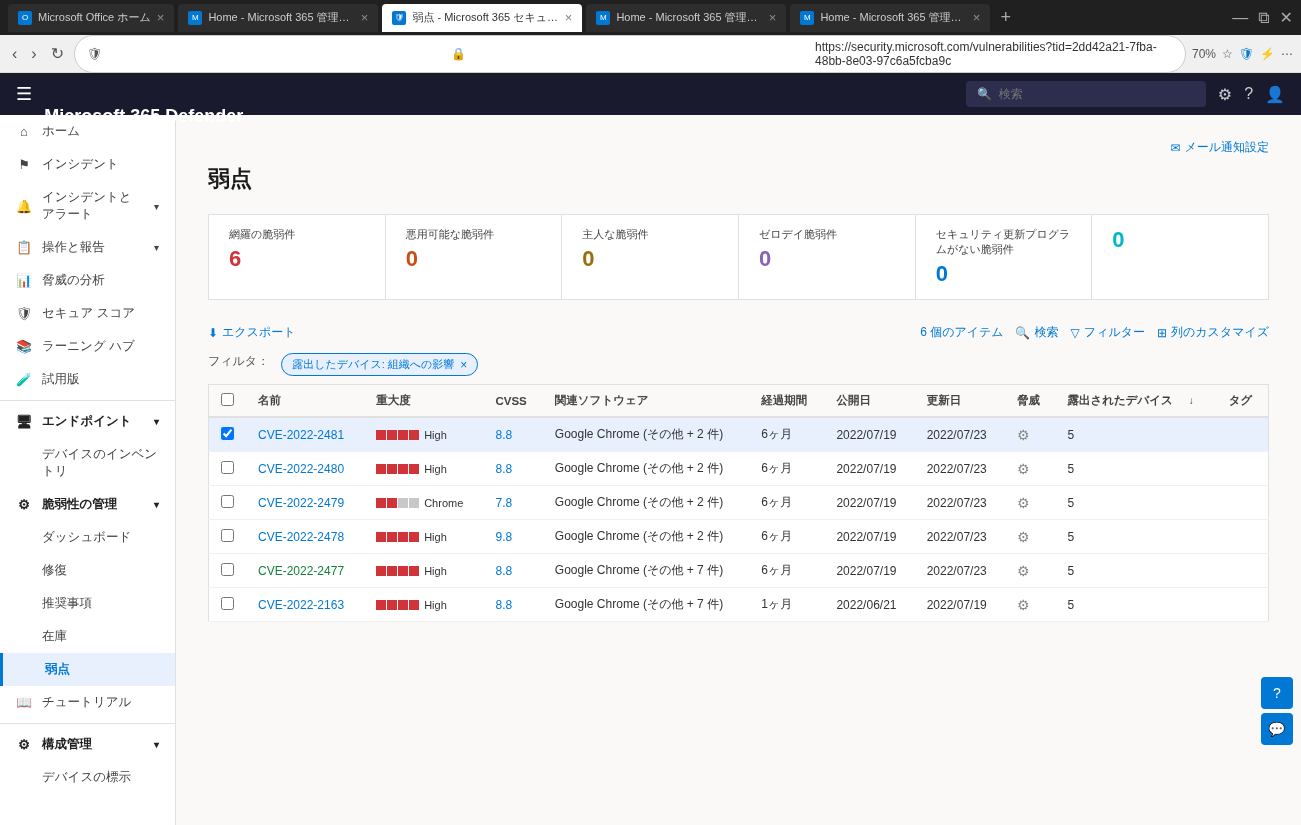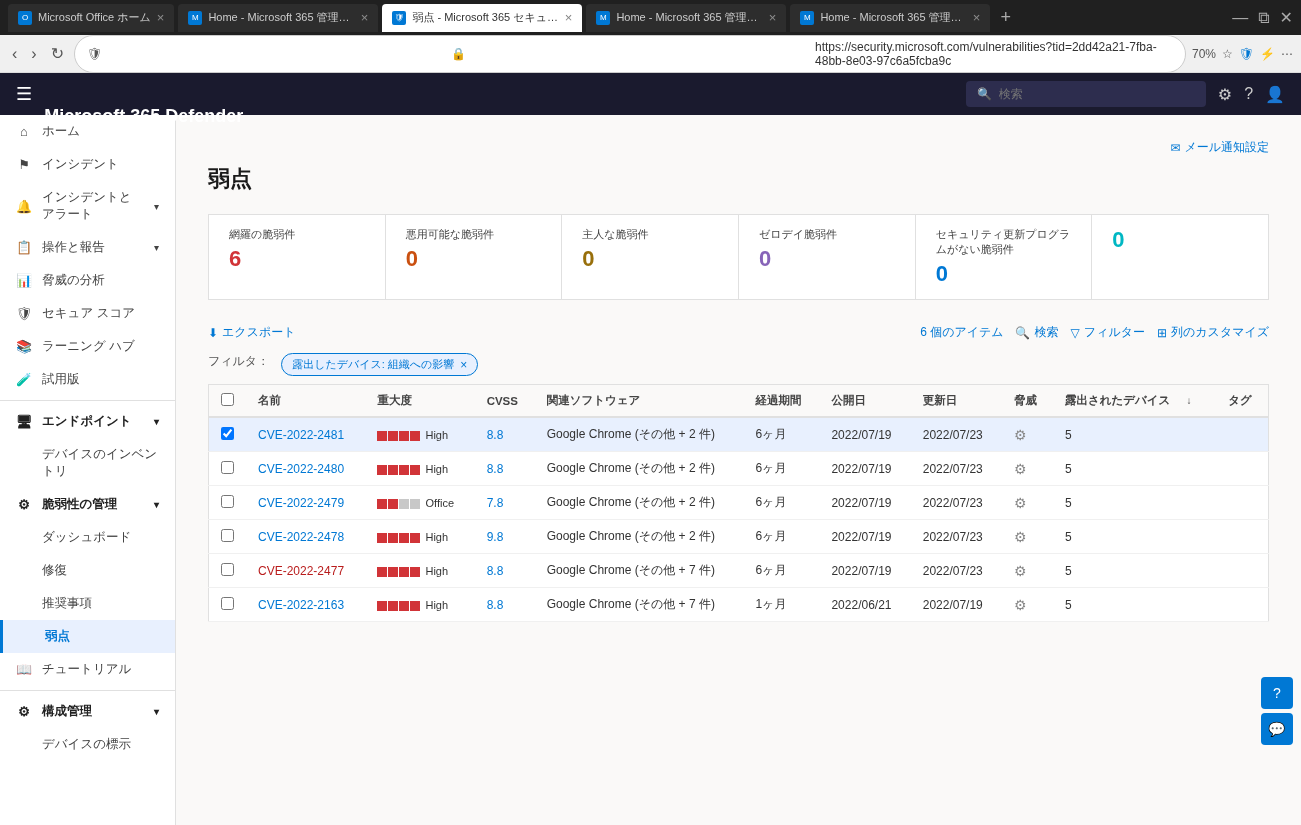--- a/index.html
+++ b/index.html
@@ -66,21 +66,21 @@
     .mail-settings { display: flex; align-items: center; gap: 4px; color: #0078d4; cursor: pointer; font-size: 12px; }
     .filter-tag { display: flex; align-items: center; gap: 6px; background: #e8f0fe; border: 1px solid #0078d4; border-radius: 12px; padding: 3px 10px; font-size: 11px; color: #0078d4; }
     .filter-tag .close-x { cursor: pointer; font-size: 12px; }
     .action-btn { display: flex; align-items: center; gap: 4px; color: #0078d4; cursor: pointer; font-size: 12px; }
 
     
     .data-table { width: 100%; border-collapse: collapse; background: white; border: 1px solid #e0e0e0; }
     .data-table th { background: #faf9f8; padding: 8px 12px; text-align: left; font-size: 11.5px; font-weight: 600; color: #444; border-bottom: 2px solid #e0e0e0; white-space: nowrap; }
     .data-table td { padding: 8px 12px; font-size: 12px; color: #333; border-bottom: 1px solid #f0f0f0; white-space: nowrap; }
     .data-table tr.selected td { background: #e8f0fe; }
-    .severity-bar { display: flex; gap: 1px; align-items: flex-end; }
+    .severity-bar { display: flex; gap: 1px; align-items: center; }
     .sev-block { width: 10px; height: 10px; }
     .sev-block.red { background: #d13438; }
     .sev-block.gray { background: #c8c8c8; }
     .cvss-link { color: #0078d4; text-decoration: none; }
     .col-checkbox { width: 28px; }
     .gear-icon { color: #888; font-size: 14px; }
     .col-sort { display: flex; align-items: center; gap: 16px; }
     .sort-icon { font-size: 10px; }
 
     
@@ -210,20 +210,23 @@
       <span class="chevron">▾</span>
     </div>
     <div class="sidebar-item sidebar-sub">
       <span>ダッシュボード</span>
     </div>
     <div class="sidebar-item sidebar-sub">
       <span>修復</span>
     </div>
     <div class="sidebar-item sidebar-sub">
       <span>推奨事項</span>
+    </div>
+    <div class="sidebar-item sidebar-sub">
+      <span>在庫</span>
     </div>
     <div class="sidebar-item sidebar-sub active">
       <span>弱点</span>
     </div>
     <div class="sidebar-item">
       <span class="icon">📖</span>
       <span>チュートリアル</span>
     </div>
     <div class="sidebar-divider"></div>
     <div class="sidebar-item" style="font-weight:600;color:#222;">
@@ -373,21 +376,21 @@
   </tr>
           <tr>
     <td><input type="checkbox" style=""></td>
     <td style="color:#0078d4;cursor:pointer;margin-top:6px;">CVE-2022-2479</td>
     <td>
       <div class="severity-bar">
                 <div class="sev-block red"></div>
                 <div class="sev-block red"></div>
                 <div class="sev-block gray"></div>
                 <div class="sev-block gray"></div>
-                <span style="margin-left:4px;font-size:11px;color:#333;">Office</span>
+                <span style="margin-left:4px;font-size:11px;color:#333;">Chrome</span>
               </div>
     </td>
     <td><a class="cvss-link" href="#">7.8</a></td>
     <td>Google Chrome (その他 + 2 件)</td>
     <td>6ヶ月</td>
     <td>2022/07/19</td>
     <td>2022/07/23</td>
     <td><span class="gear-icon">⚙</span></td>
     <td>5</td>
     <td></td>
@@ -408,21 +411,21 @@
     <td>Google Chrome (その他 + 2 件)</td>
     <td>6ヶ月</td>
     <td>2022/07/19</td>
     <td>2022/07/23</td>
     <td><span class="gear-icon">⚙</span></td>
     <td>5</td>
     <td></td>
   </tr>
           <tr>
     <td><input type="checkbox" style=""></td>
-    <td style="color:#b91c1c;cursor:pointer;">CVE-2022-2477</td>
+    <td style="color:#15803d;cursor:pointer;">CVE-2022-2477</td>
     <td>
       <div class="severity-bar">
                 <div class="sev-block red"></div>
                 <div class="sev-block red"></div>
                 <div class="sev-block red"></div>
                 <div class="sev-block red"></div>
                 <span style="margin-left:4px;font-size:11px;color:#333;">High</span>
               </div>
     </td>
     <td><a class="cvss-link" href="#">8.8</a></td>

